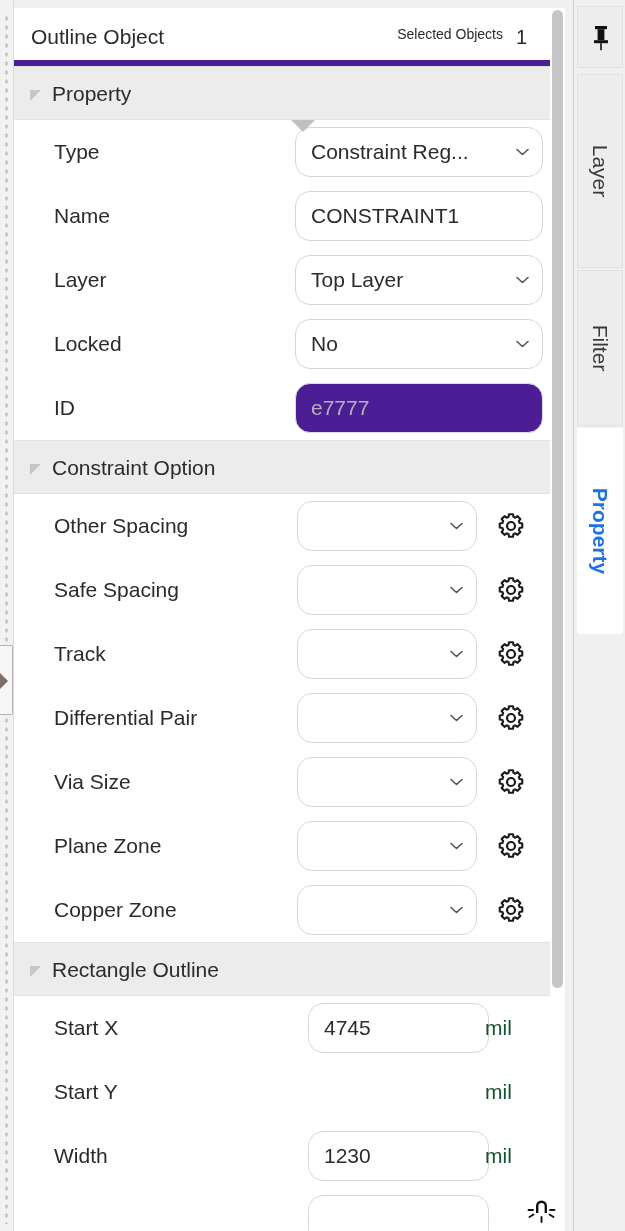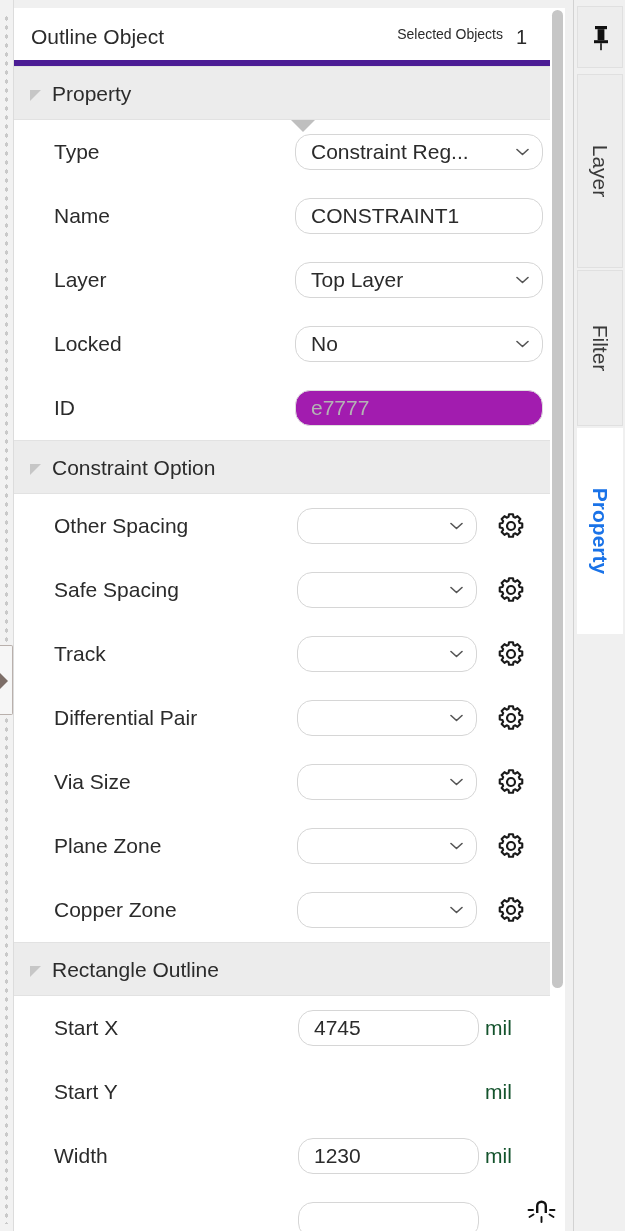--- a/index.html
+++ b/index.html
@@ -101,48 +101,48 @@
     position: absolute; left: 40px; top: 50%;
     transform: translateY(-50%);
     font-size: 21px; color: #2b2b2b;
     white-space: nowrap;
   }
 
   .ctl {
     position: absolute;
     top: 50%;
     transform: translateY(-50%);
-    height: 36px;
+    height: 50px;
     border: 1px solid #d6d6d6;
     border-radius: 15px;
     background: #ffffff;
     padding-left: 39px;
   }
   .ctl .val {
     position: absolute; left: 15px; top: 50%;
     transform: translateY(-50%);
     font-size: 21px; color: #2b2b2b;
     white-space: nowrap;
   }
-  .ctl.disabled { background: #a21caf; border-color: #dedede; }
+  .ctl.disabled { background: #4c1d95; border-color: #dedede; }
   .ctl.disabled .val { color: #b4b4b4; }
 
   .chev {
     position: absolute; right: 13px; top: 50%;
     transform: translateY(-50%);
     width: 13px; height: 8px;
   }
   .chev svg { display: block; }
 
   
   .ctl.wide { left: 281px; width: 248px; }
   
   .ctl.narrow { left: 283px; width: 180px; }
   
-  .ctl.num { left: 284px; width: 181px; }
+  .ctl.num { left: 294px; width: 181px; }
 
   .gear {
     position: absolute; left: 482px; top: 50%;
     transform: translateY(-50%);
     width: 30px; height: 30px;
   }
   .unit {
     position: absolute; left: 471px; top: 50%;
     transform: translateY(-50%);
     font-size: 21px; color: #14532d;

